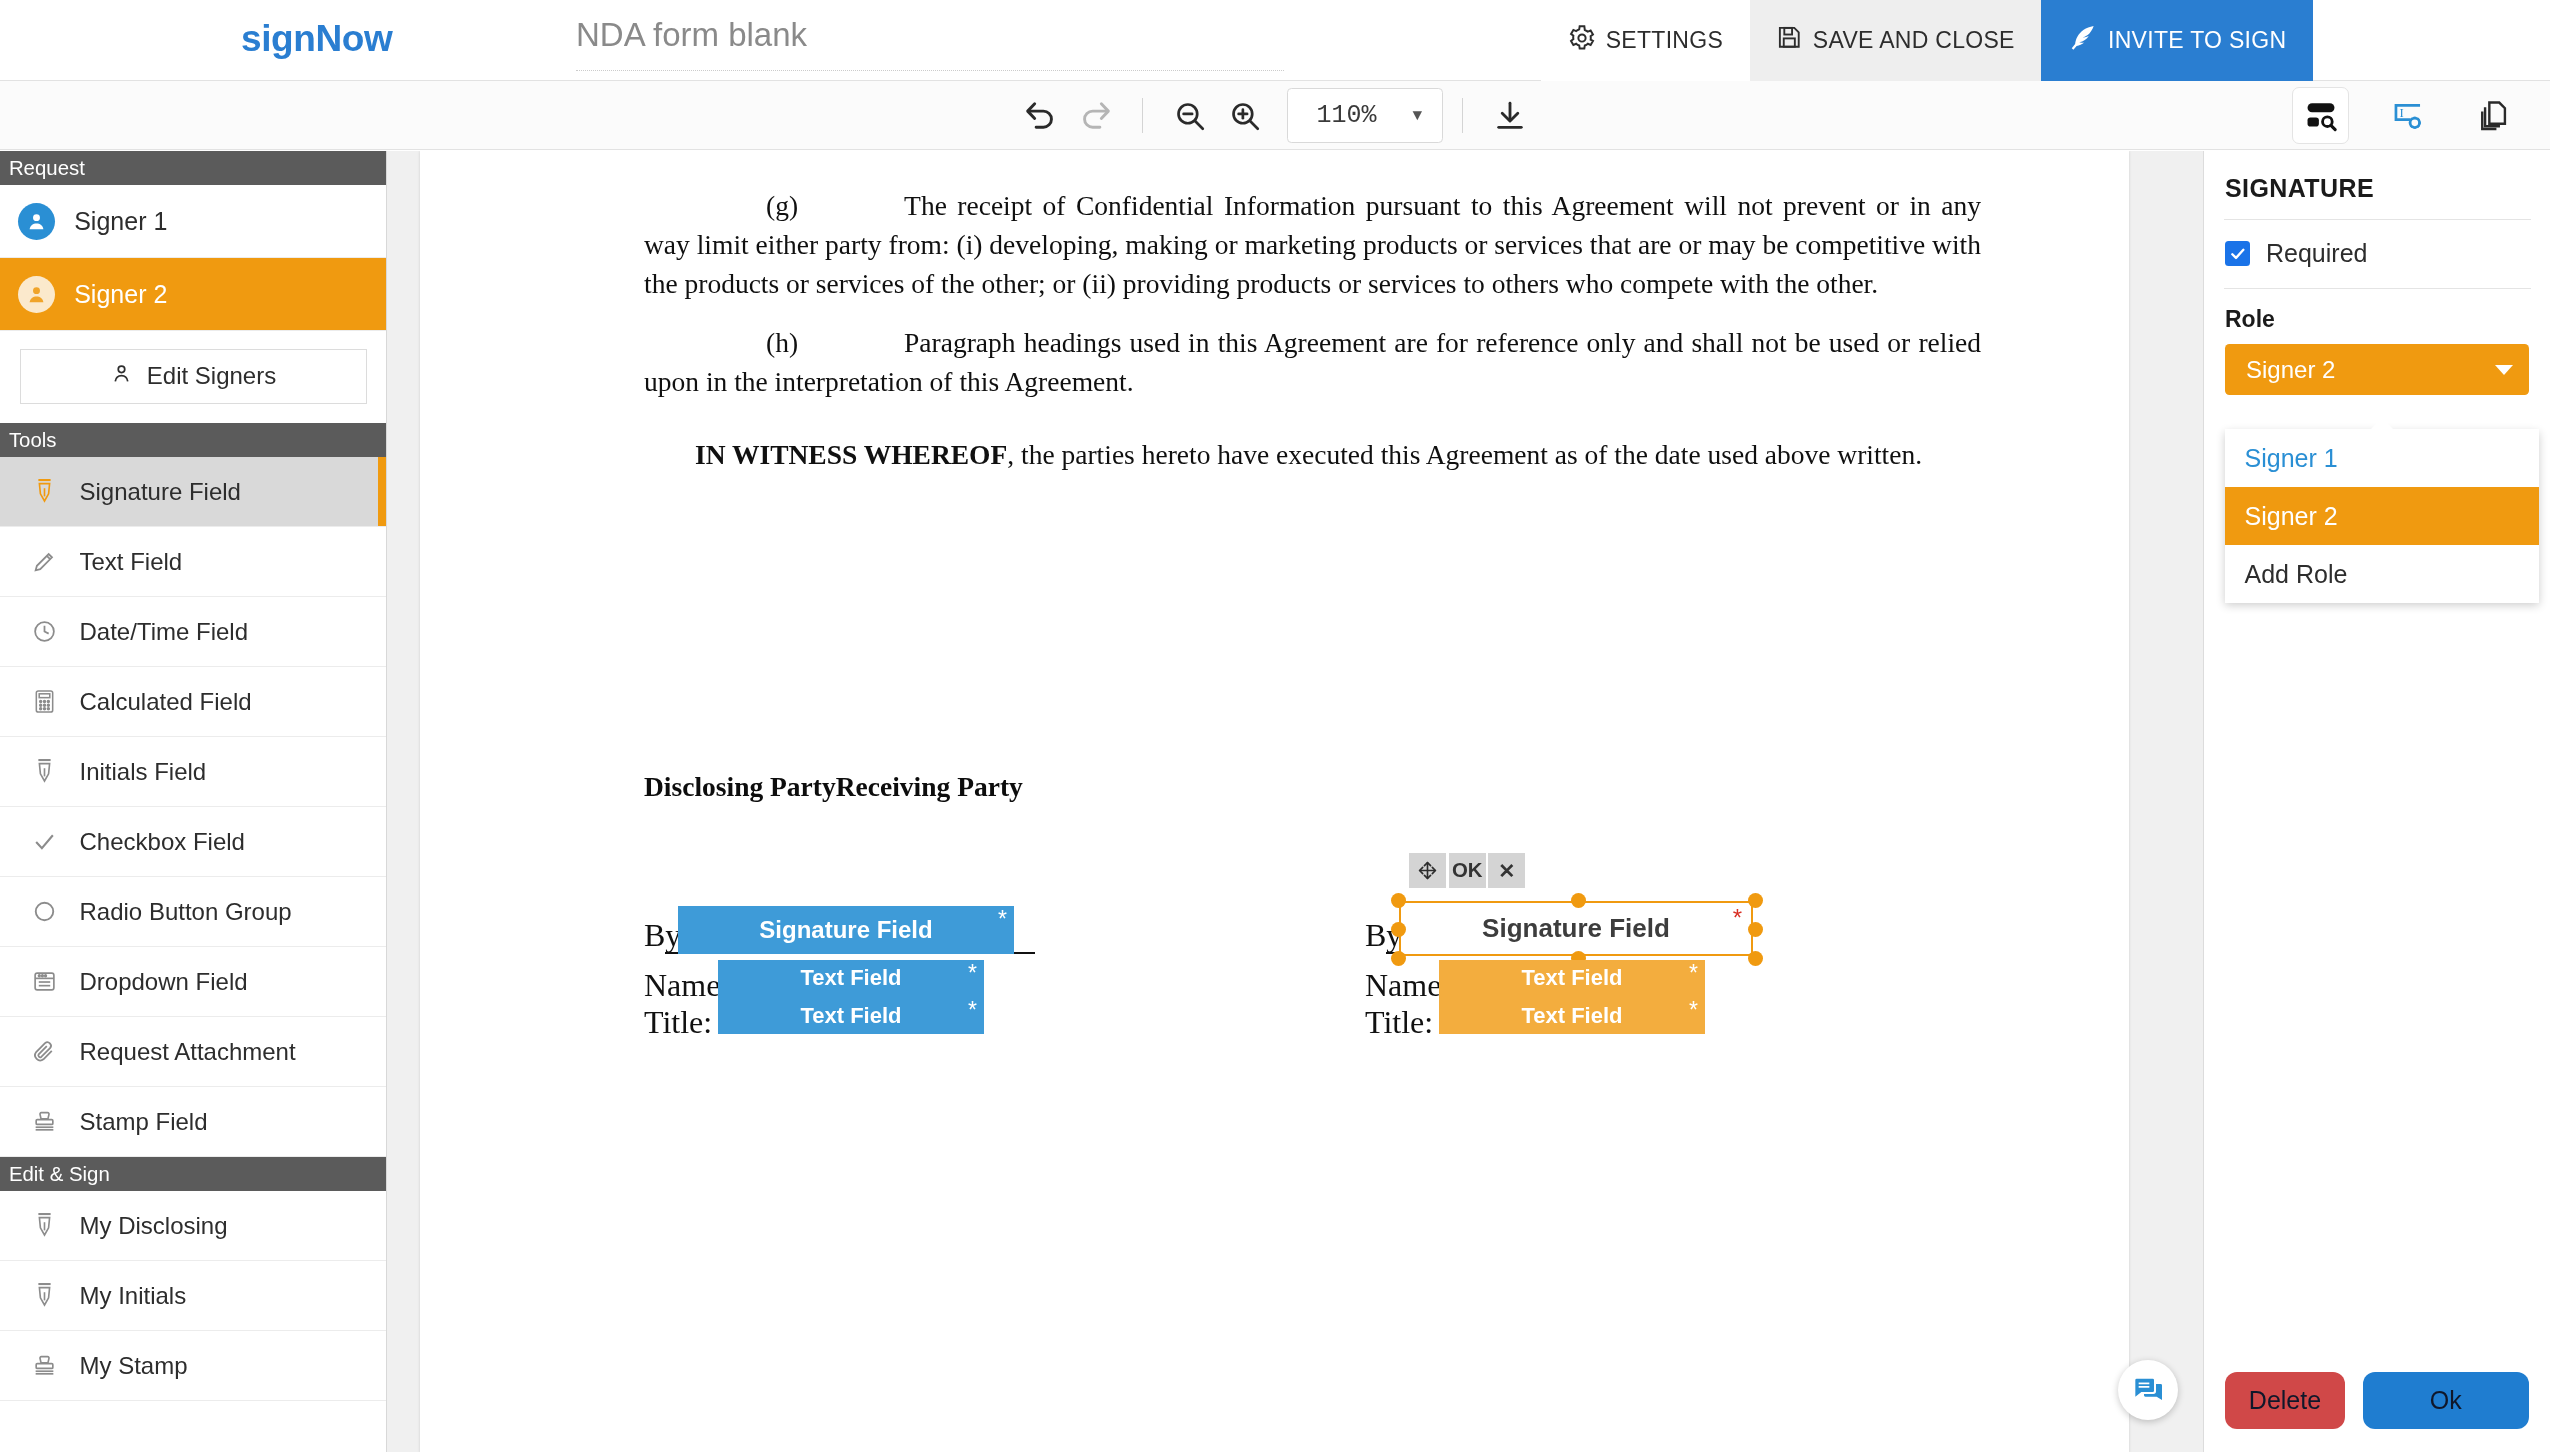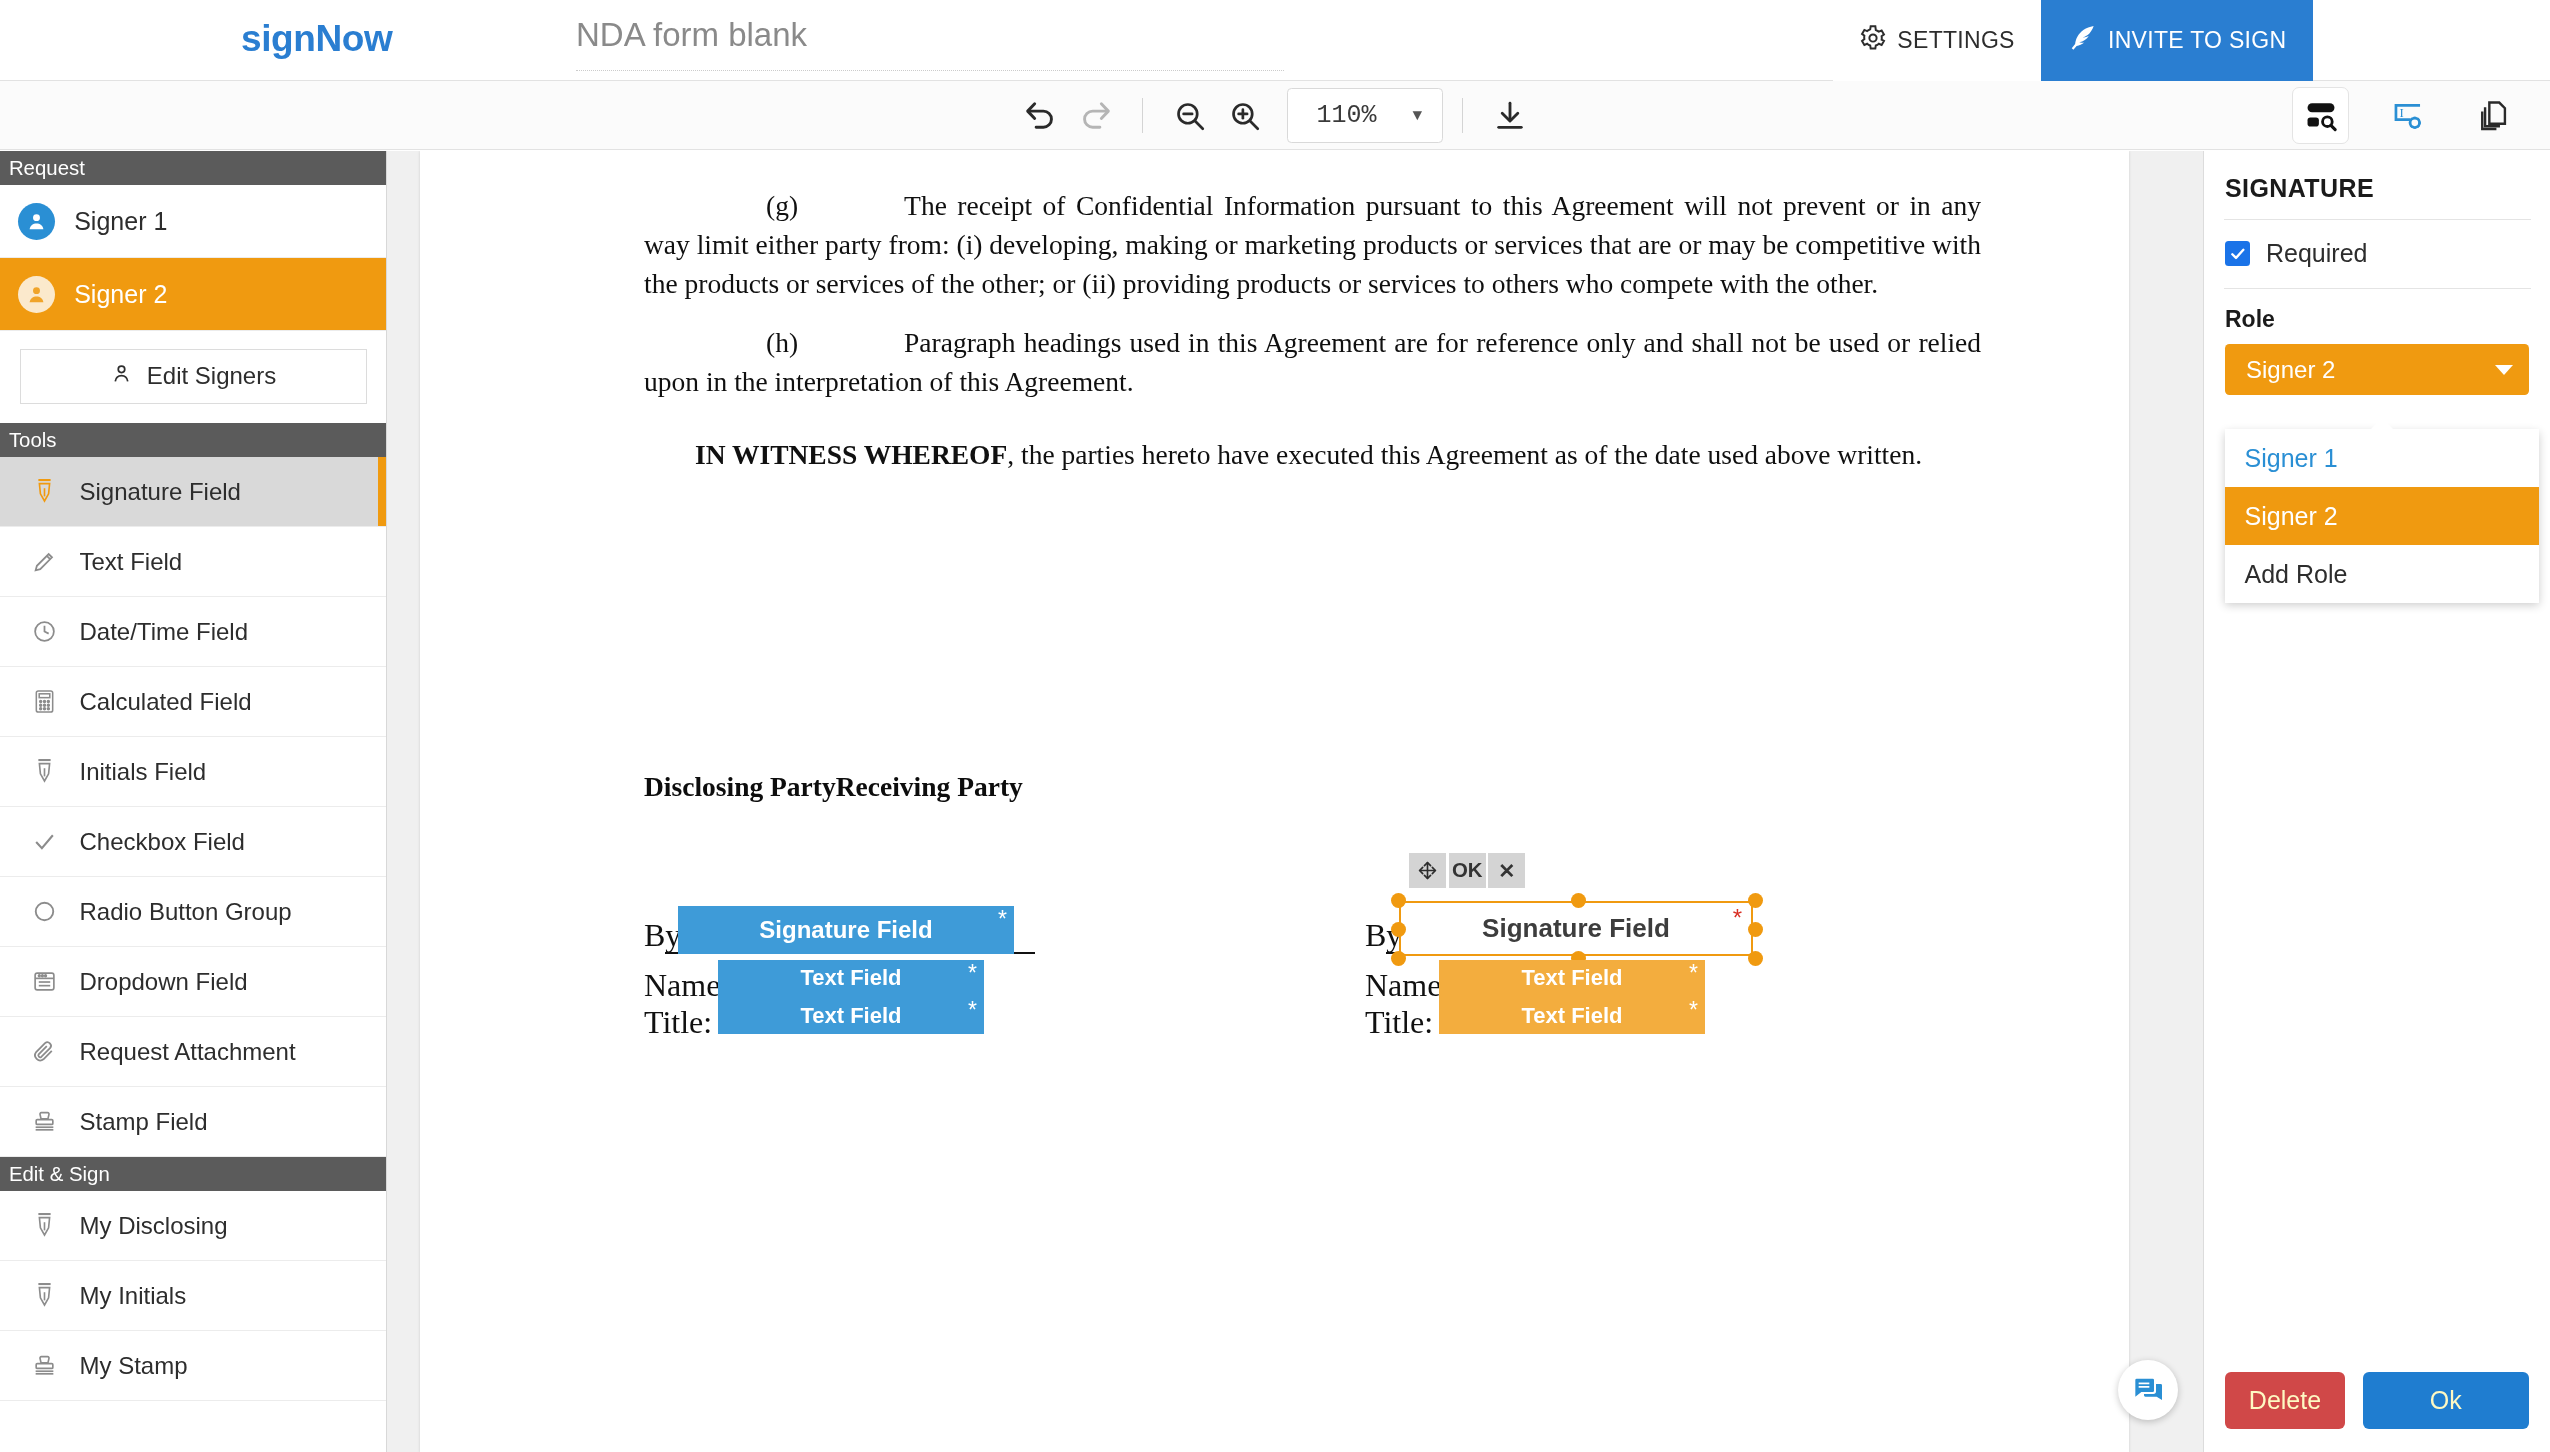--- a/index.html
+++ b/index.html
@@ -260,22 +260,22 @@
     font-size: 25px; cursor: pointer; color: #2d2d2d;
   }
   .role-opt.link { color: #2a8fd4; }
   .role-opt.sel { background: #f09a10; color: #ffffff; }
 
   .rp-footer {
     position: absolute; left: 0; right: 0; bottom: 23px;
     display: flex; gap: 17.7px; padding: 0 21px;
   }
   .btn {
-    height: 57px; border: none; border-radius: 6px; cursor: pointer;
-    font-size: 25px; color: #fef9c3; font-family: "Liberation Sans", sans-serif;
+    height: 57px; border: none; border-radius: 12px; cursor: pointer;
+    font-size: 25px; color: #0f172a; font-family: "Liberation Sans", sans-serif;
   }
   .btn-delete { background: #d04848; width: 120px; }
   .btn-ok { background: #1f7dd0; flex: 1; }
 </style>
 </head>
 <body>
 
 <div id="app">
 
   <div class="header">
@@ -289,20 +289,30 @@
       <button class="hdr-btn">
         <span>
           <svg width="28" height="28" viewBox="0 0 24 24" fill="none" stroke="#2d2d2d" stroke-width="1.7">
             <circle cx="12" cy="12" r="3.1"></circle>
             <path d="M19.4 13.5a7.6 7.6 0 000-3l2-1.5-2-3.4-2.4 1a7.5 7.5 0 00-2.6-1.5L14 2h-4l-.4 2.6A7.5 7.5 0 007 6.1l-2.4-1-2 3.4 2 1.5a7.6 7.6 0 000 3l-2 1.5 2 3.4 2.4-1a7.5 7.5 0 002.6 1.5l.4 2.6h4l.4-2.6a7.5 7.5 0 002.6-1.5l2.4 1 2-3.4z"></path>
           </svg>
         </span>
         <span>SETTINGS</span>
       </button>
 
+      <button class="hdr-btn gray">
+        <span>
+          <svg width="26.6" height="26.6" viewBox="0 0 24 24" fill="none" stroke="#2d2d2d" stroke-width="1.7">
+            <path d="M3.5 3.5h13l4 4v13h-17z"></path>
+            <rect x="7.5" y="3.5" width="7" height="6"></rect>
+            <rect x="7" y="13" width="10" height="7.5"></rect>
+          </svg>
+        </span>
+        <span>SAVE AND CLOSE</span>
+      </button>
 
       <button class="hdr-btn blue">
         <span>
           <svg width="30" height="30" viewBox="0 0 24 24" fill="#ffffff">
             <path d="M20.5 2.3c-6.2 1.1-10.6 4.2-13 8.7-1.1 2-1.6 4-1.8 5.8L3 20.2l1.3 1.2 2.6-3.1c2.1-.3 4.3-1.2 6.1-2.8-1.4.3-2.8.3-4-.1 3.4-.6 6-2.4 7.6-5-1.6.8-3.2 1.2-4.7 1.1 4.1-1.3 7-4.4 8.6-9.2z"></path>
           </svg>
         </span>
         <span>INVITE TO SIGN</span>
       </button>
     </div>

